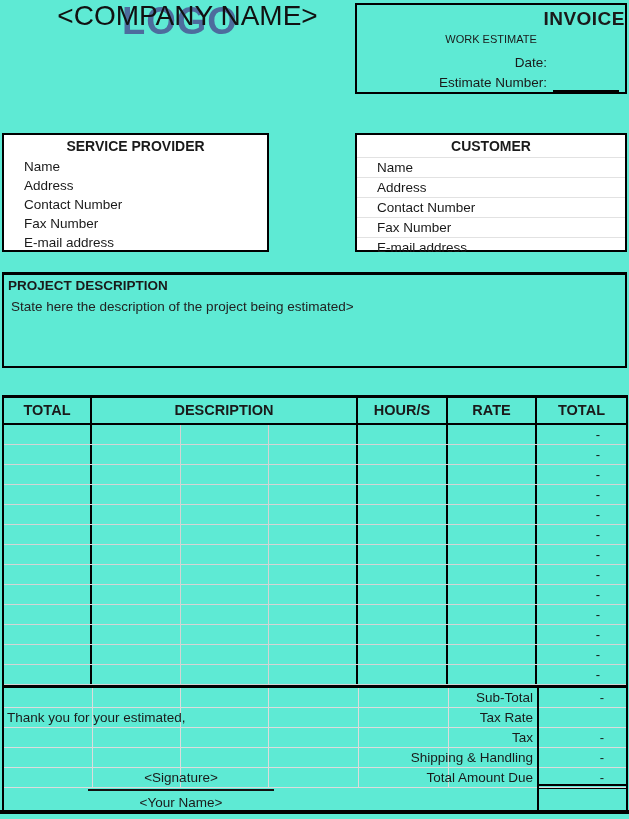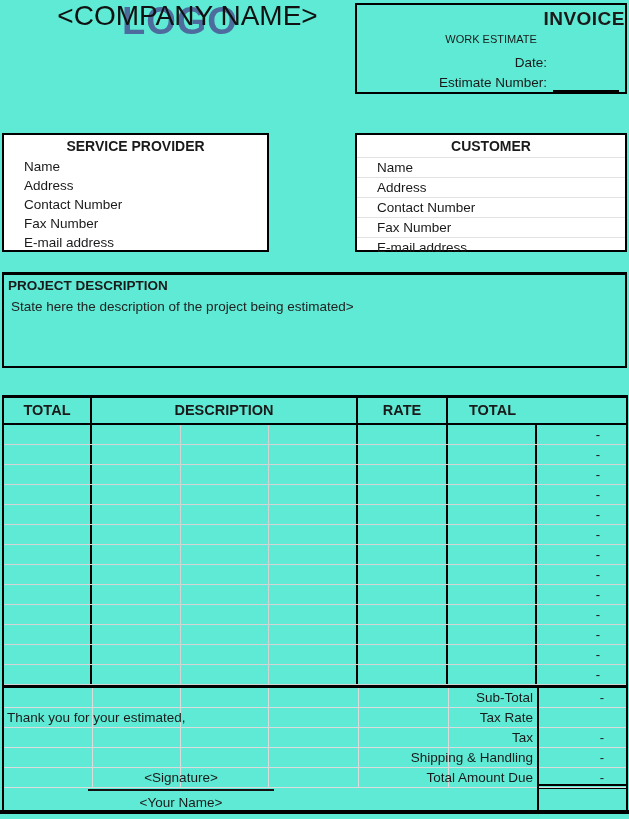--- a/index.html
+++ b/index.html
@@ -101,20 +101,21 @@
   </div>
 
   <div class="abs project-box">
     <div class="abs project-title">PROJECT DESCRIPTION</div>
     <div class="abs project-desc">State here the description of the project being estimated&gt;</div>
   </div>
 
   <div class="abs items-header">
     <div class="hcell">TOTAL</div>
     <div class="hcell">DESCRIPTION</div>
+    <div class="hcell">HOUR/S</div>
     <div class="hcell">RATE</div>
     <div class="hcell">TOTAL</div>
   </div>
 
   <div class="abs items-body">
     <div class="vfaint" style="left:176px;"></div>
     <div class="vfaint" style="left:264px;"></div>
   <div class="items-row">
         <div class="bcell c-code"></div>
         <div class="bcell c-desc"></div>

